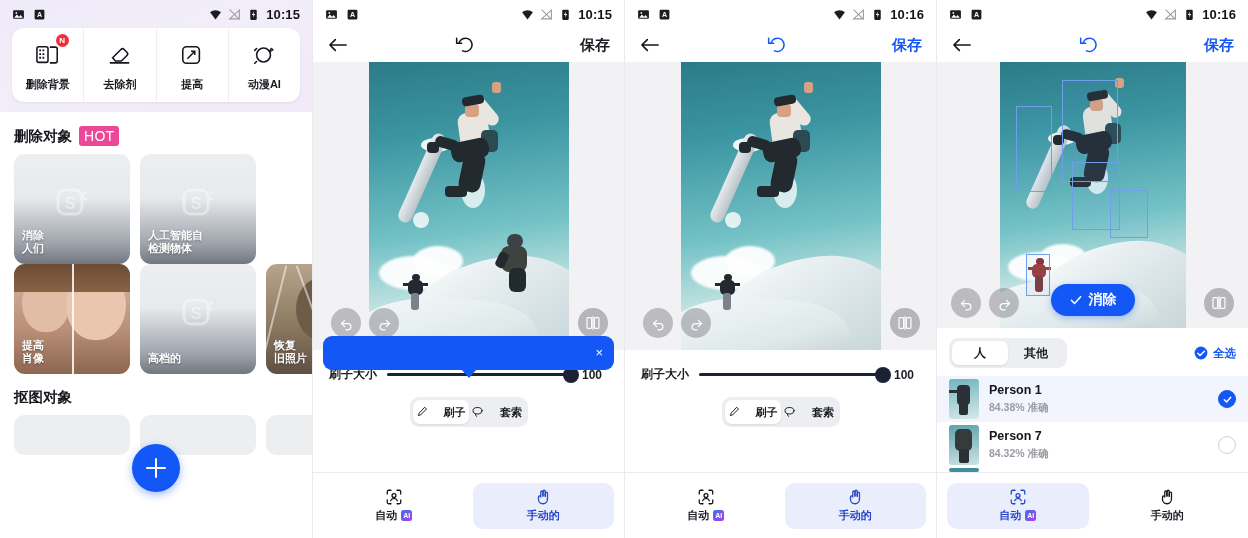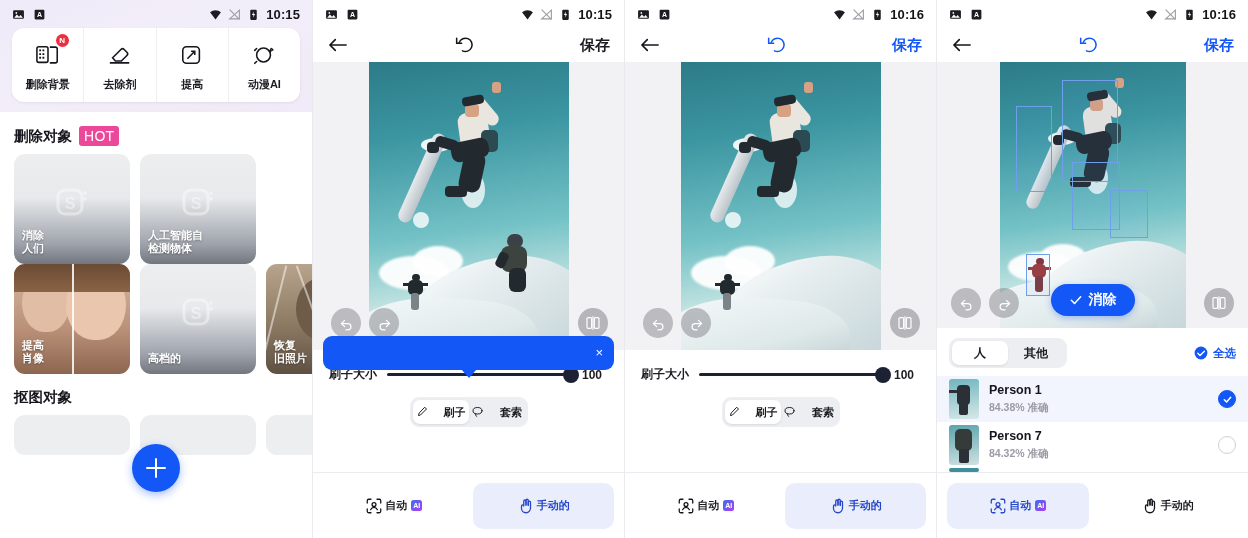--- a/index.html
+++ b/index.html
@@ -196,21 +196,21 @@
   .tseg.on { background:#fff; box-shadow:0 1px 2px rgba(0,0,0,.09); }
 
   
   .botnav {
     position:absolute; left:0; right:0; bottom:0; height:66px;
     border-top:1px solid #ececf0; display:flex; align-items:center;
     padding:0 10px; gap:8px; background:#fff;
   }
   .bn {
     flex:1; height:46px; border-radius:10px;
-    display:flex; flex-direction:row; align-items:center; justify-content:center; gap:2px;
+    display:flex; flex-direction:column; align-items:center; justify-content:center; gap:2px;
   }
   .bn.on { background:#eaeefc; }
   .bn-lb { font-size:11px; font-weight:700; color:#1c1c23; display:flex; align-items:center; gap:4px; }
   .bn.on .bn-lb { color:#2546c8; }
   .ai-badge {
     width:11px; height:11px; border-radius:2.5px;
     background:linear-gradient(135deg,#3b6ff0,#b13df0);
     color:#fff; font-size:7px; font-weight:700;
     display:flex; align-items:center; justify-content:center;
   }

